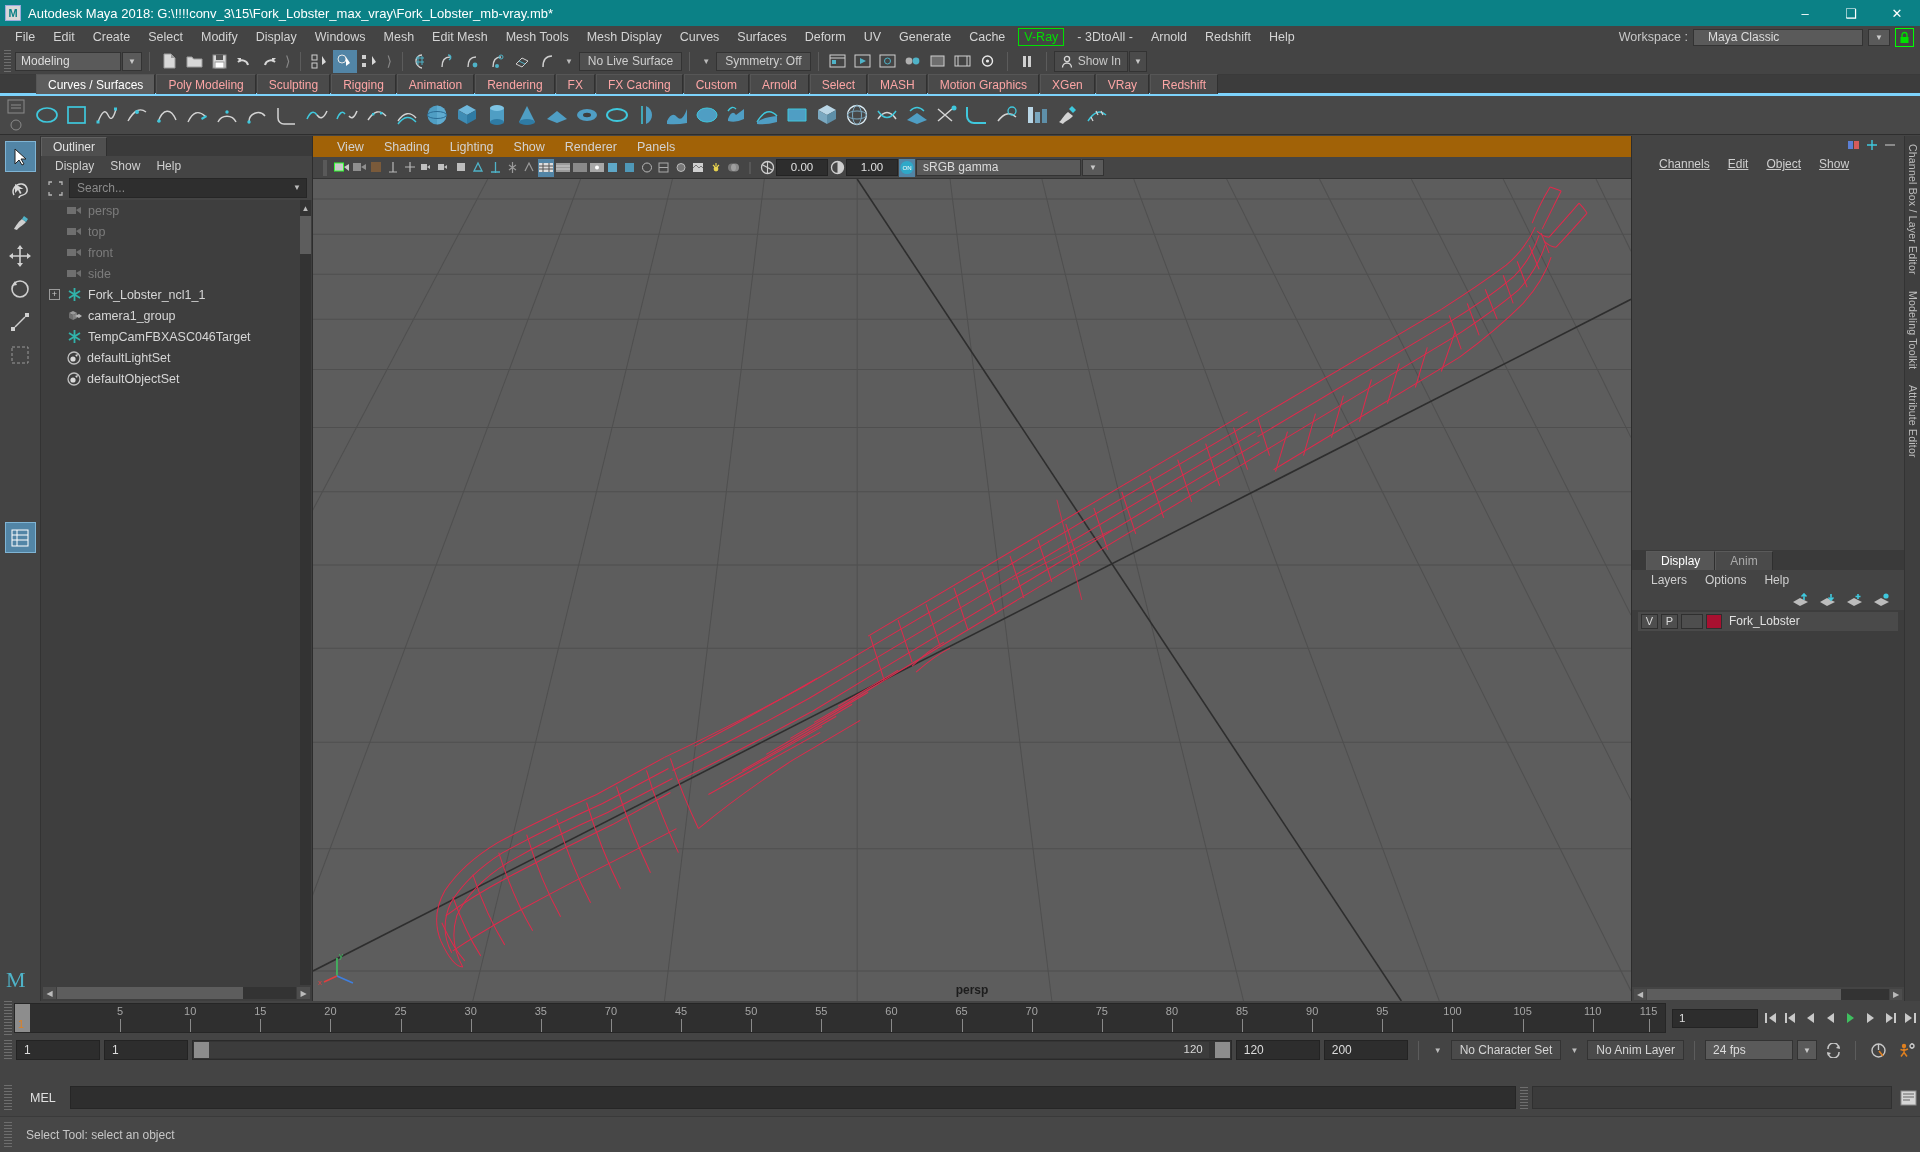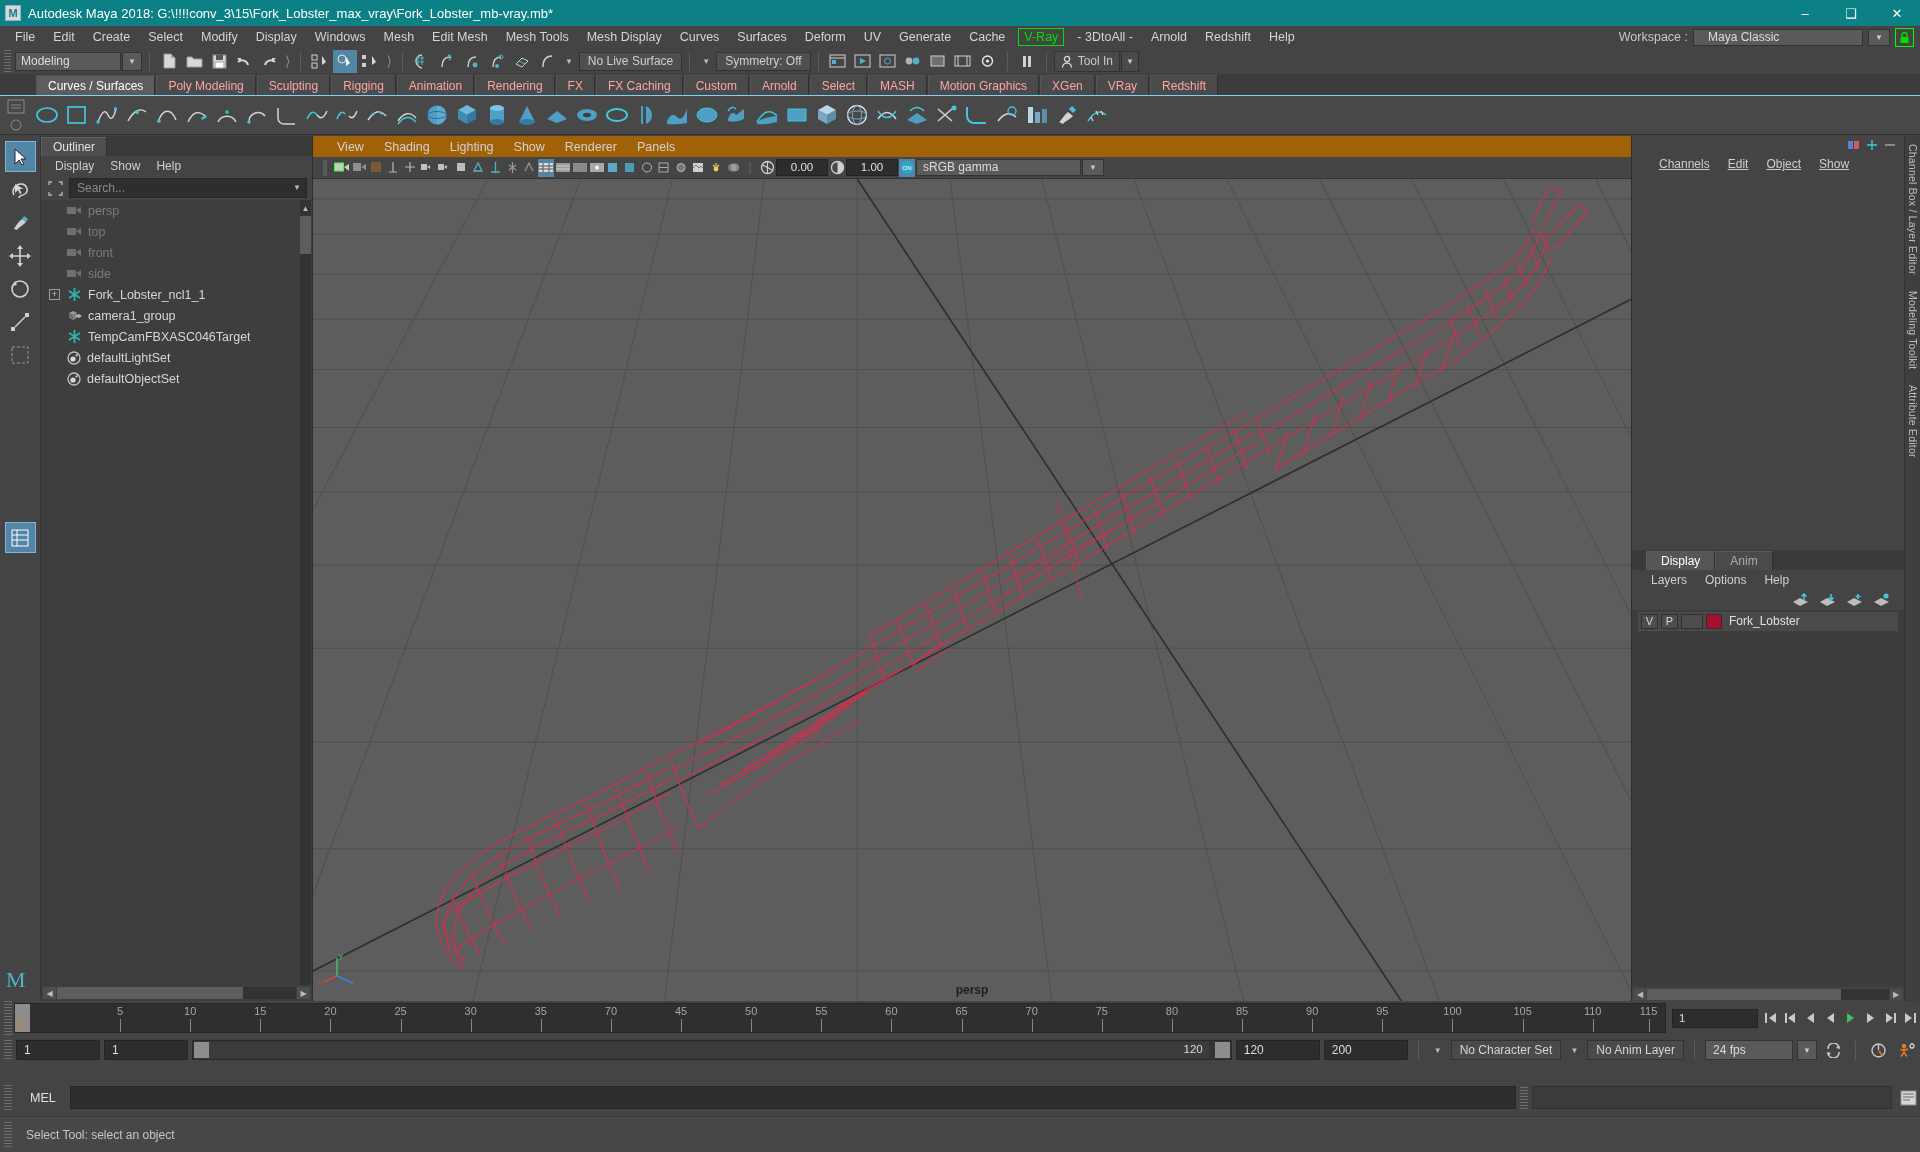--- a/index.html
+++ b/index.html
@@ -84,21 +84,21 @@
   .sign-in {
     display:flex; align-items:center; gap:5px; height:21px;
     background:#4a4a4a; border:1px solid #333; padding:0 6px; font-size:12px;
   }
   .sign-arrow { width:18px; height:21px; background:#4a4a4a; border:1px solid #333;
     display:flex;align-items:center;justify-content:center;font-size:8px;}
 
   
   .shelf-tabs {
     height:21px; background:#3c3c3c; display:flex; align-items:center;
-    padding-left:36px; border-bottom:1px solid #7dd3fc;
+    padding-left:36px; border-bottom:3px solid #7dd3fc;
   }
   .shelf-tab {
     height:20px; line-height:20px; padding:0 11px; font-size:12px;
     color:#fca5a5; background:#4a4a4a; margin-right:1px;
     border-top:1px solid #565656; border-left:1px solid #565656;
     border-right:1px solid #303030;
   }
   .shelf-tab.active { background:#5d5d5d; color:#ffffff; }
   .shelf-bar {
     height:39px; background:#484848; display:flex; align-items:center;
@@ -485,21 +485,21 @@
           <rect x="8" y="2" width="3" height="11" fill="#d0d0d0"></rect>
         </svg>
       </div>
     <div class="sep"></div>
 
     <div class="sign-in">
       <svg width="12" height="13" viewBox="0 0 12 13">
           <circle cx="6" cy="4" r="2.6" fill="none" stroke="#d8d8d8" stroke-width="1.3"></circle>
           <path d="M1.5 12.5a4.5 4.5 0 0 1 9 0" fill="none" stroke="#d8d8d8" stroke-width="1.3"></path>
         </svg>
-      <span>Tool In</span>
+      <span>Show In</span>
     </div>
     <div class="sign-arrow">▼</div>
   </div>
 
   <div class="shelf-tabs">
     <div class="shelf-tab active">Curves / Surfaces</div>
     <div class="shelf-tab">Poly Modeling</div>
     <div class="shelf-tab">Sculpting</div>
     <div class="shelf-tab">Rigging</div>
     <div class="shelf-tab">Animation</div>

